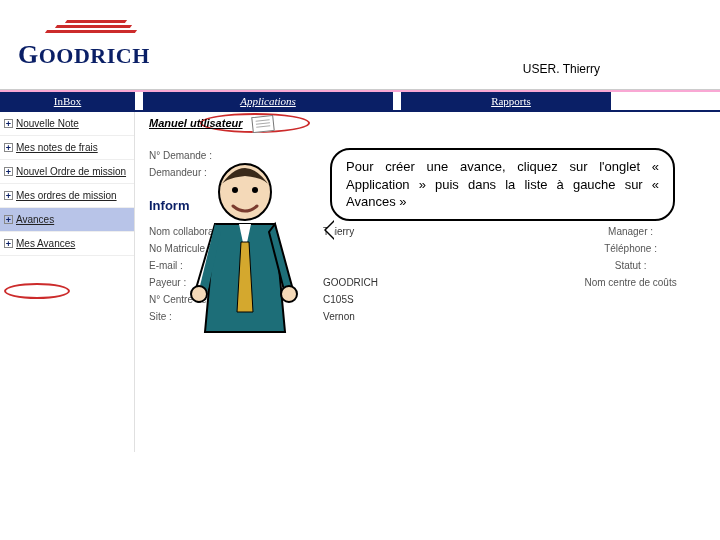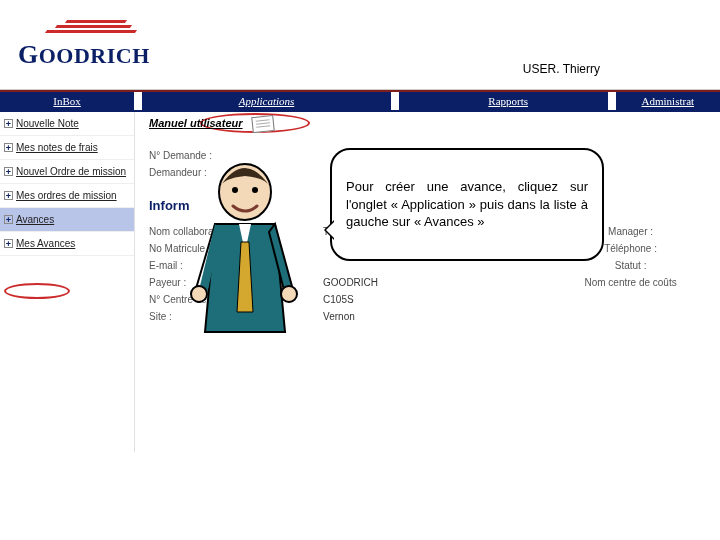--- a/index.html
+++ b/index.html
@@ -49,21 +49,21 @@
     position: absolute;
     right: 120px;
     top: 62px;
     font-size: 12px;
     color: #000;
   }
   .navbar {
     height: 22px;
     display: flex;
     align-items: stretch;
-    border-top: 2px solid #7f1d1d;
+    border-top: 2px solid #f9a8d4;
     border-bottom: 2px solid #0a1f66;
   }
   .navbar .tab {
     background: #0a1f66;
     color: #fff;
     font-size: 11px;
     text-decoration: underline;
     display: flex;
     align-items: center;
     justify-content: center;
@@ -178,25 +178,25 @@
     top: 152px;
     width: 120px;
     height: 190px;
   }
   .avatar svg { width: 100%; height: 100%; }
   
   .bubble {
     position: absolute;
     left: 330px;
     top: 148px;
-    width: 274px;
+    width: 345px;
     background: #fff;
     border: 2px solid #000;
     border-radius: 20px;
-    padding: 28px 14px;
+    padding: 8px 14px;
     font-size: 13px;
     line-height: 1.35;
     text-align: justify;
     font-family: Arial, sans-serif;
   }
   .bubble::before {
     content: "";
     position: absolute;
     left: -18px;
     top: 70px;
@@ -231,21 +231,20 @@
   </div>
 </div>
 
 <div class="navbar">
   <div class="tab tab-inbox">InBox</div>
   <div class="gap"></div>
   <div class="tab tab-apps">Applications</div>
   <div class="gap"></div>
   <div class="tab tab-rapports">Rapports</div>
   <div class="gap"></div>
-  <div class="tab tab-admin">Administrat</div>
 </div>
 <div class="circle-apps"></div>
 
 <div class="content">
   <div class="sidebar">
     <div class="side-item">
       <span class="plus">+</span>
       <span class="lbl">Nouvelle Note</span>
     </div>
     <div class="side-item">

